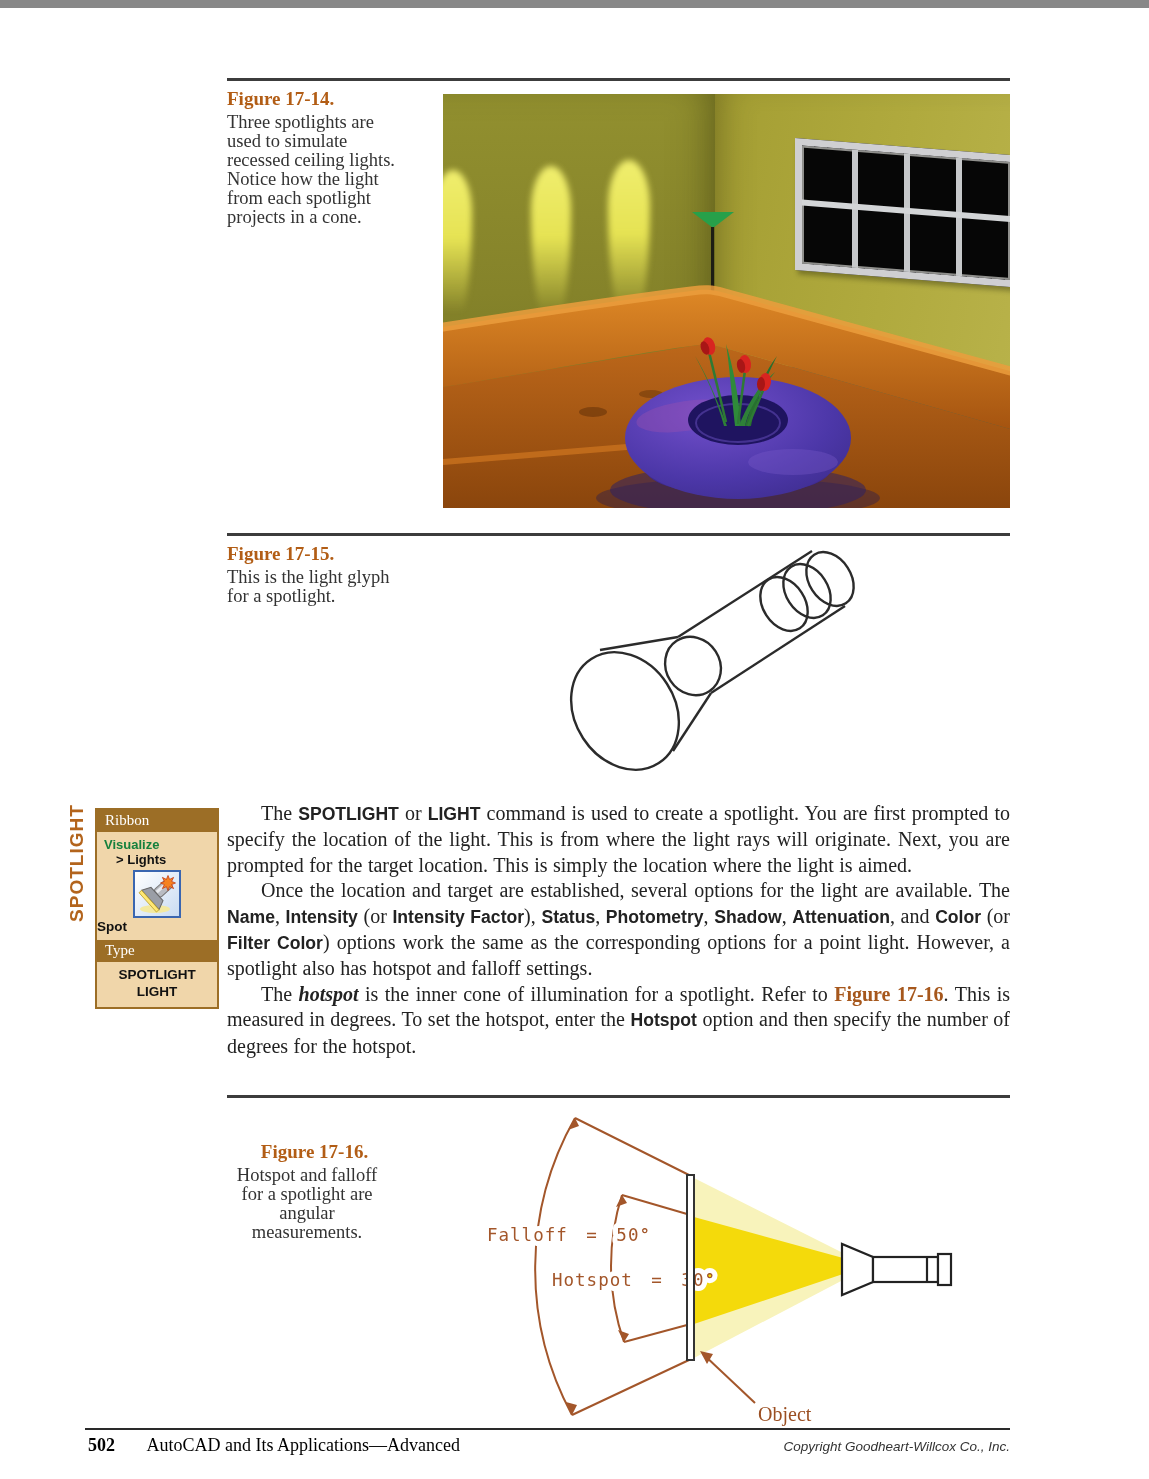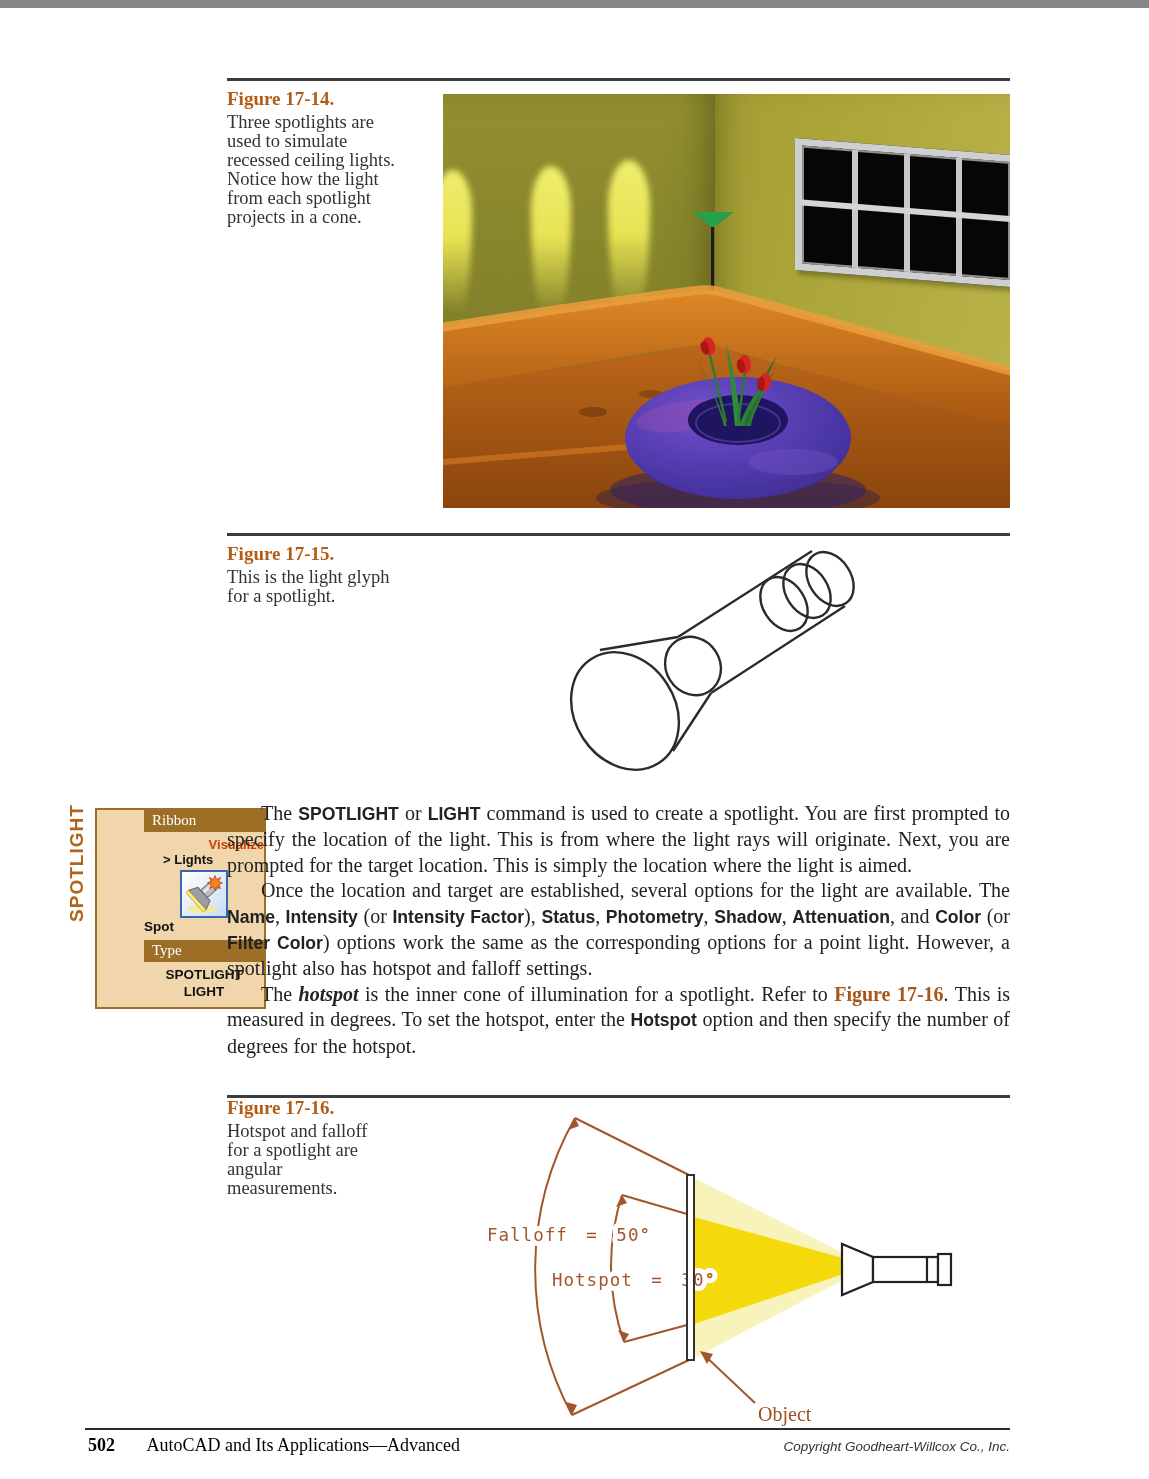--- a/index.html
+++ b/index.html
@@ -49,25 +49,25 @@
   .bodytext p{margin:0;text-align:justify;text-indent:34px;word-spacing:.5px;}
   .cmd{font-family:"Liberation Sans",sans-serif;font-weight:bold;font-size:.88em;}
   .em{font-style:italic;font-weight:bold;}
   .figref{font-weight:bold;color:#a6571c;}
 
   
   .vlabel{position:absolute;left:66px;top:915px;width:120px;transform:rotate(-90deg);transform-origin:0 0;
      font-family:"Liberation Sans",sans-serif;font-weight:bold;font-size:19px;letter-spacing:1px;
      color:#b3641c;text-align:center;}
   .ribbonbox{position:absolute;left:95px;top:800px;width:120px;border:2px solid #9c6e26;background:#f0d6aa;
-     font-family:"Liberation Sans",sans-serif;padding-left:47px;}
+     font-family:"Liberation Sans",sans-serif;}
   .rb-head{background:#9c6e26;color:#fff;font-family:"Liberation Serif",serif;font-size:15px;
      padding:2px 0 3px 8px;}
   .rb-sec1{padding:5px 0 6px 0;}
-  .rb-line1{font-weight:bold;font-size:13px;color:#c2410c;padding-left:7px;text-align:right;}
+  .rb-line1{font-weight:bold;font-size:13px;color:#15803d;padding-left:7px;}
   .rb-line2{font-weight:bold;font-size:13px;color:#111;padding-left:19px;}
   .rb-iconwrap{text-align:center;margin-top:3px;}
   .rb-icon{display:inline-block;width:44px;height:44px;border:2px solid #3a66b0;
      background:linear-gradient(135deg,#ffffff,#c9dcf2);vertical-align:top;}
   .rb-tool{font-weight:bold;font-size:13.5px;color:#111;margin-top:1px;}
   .rb-cmds{text-align:center;font-weight:bold;font-size:13.5px;line-height:17px;color:#111;padding:4px 0 7px 0;}
 
   
   .footrule{position:absolute;left:85px;top:1420px;width:925px;height:2px;background:#2a2a2a;}
   .footleft{position:absolute;left:88px;top:1427px;font-size:18px;color:#000000;}
@@ -208,21 +208,21 @@
     </div>
   </div>
 
   <div class="bodytext">
     <p><span>The </span><span class="cmd">SPOTLIGHT</span><span> or </span><span class="cmd">LIGHT</span><span> command is used to create a spotlight. You are first prompted to specify the location of the light. This is from where the light rays will originate. Next, you are prompted for the target location. This is simply the location where the light is aimed.</span></p>
     <p><span>Once the location and target are established, several options for the light are available. The </span><span class="cmd">Name</span><span>, </span><span class="cmd">Intensity</span><span> (or </span><span class="cmd">Intensity Factor</span><span>), </span><span class="cmd">Status</span><span>, </span><span class="cmd">Photometry</span><span>, </span><span class="cmd">Shadow</span><span>, </span><span class="cmd">Attenuation</span><span>, and </span><span class="cmd">Color</span><span> (or </span><span class="cmd">Filter Color</span><span>) options work the same as the corresponding options for a point light. However, a spotlight also has hotspot and falloff settings.</span></p>
     <p><span>The </span><span class="em">hotspot</span><span> is the inner cone of illumination for a spotlight. Refer to </span><span class="figref">Figure 17-16</span><span>. This is measured in degrees. To set the hotspot, enter the </span><span class="cmd">Hotspot</span><span> option and then specify the number of degrees for the hotspot.</span></p>
   </div>
 
   <div class="rule" style="top:1087px;"></div>
-  <div class="capblock" style="top:1088px;width:175px;">
+  <div class="capblock" style="top:1132px;width:175px;text-align:center;">
     <div class="figtitle">Figure 17-16.</div>
     <div class="figcap" style="margin-top:3px;width:160px;">Hotspot and falloff for a spotlight are angular measurements.</div>
   </div>
 
   <svg class="diagsvg" width="590" height="330" viewBox="0 0 590 330">
 
     <polygon points="264,75 413,150 413,177 264,255" fill="#f8f3bb"></polygon>
     <polygon points="264,114 413,155 413,171 264,221" fill="#f4da0b"></polygon>
 
     <g stroke="#a3562a" stroke-width="2" fill="none">

